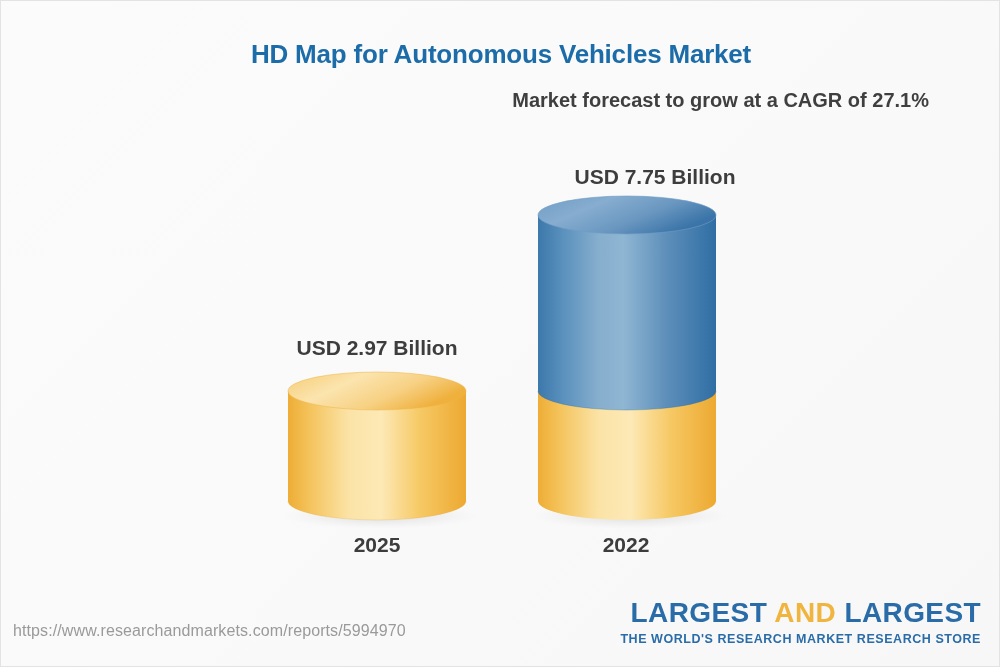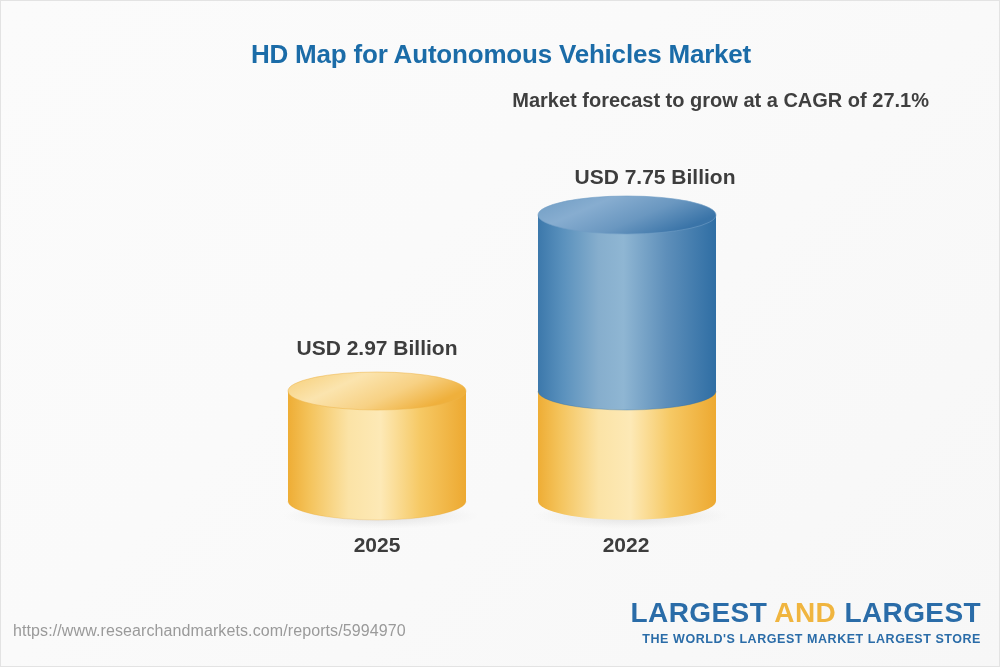--- a/index.html
+++ b/index.html
@@ -197,16 +197,16 @@
     </svg>
 
     <div class="cat-label" style="left:525px; top:532px; width:200px;">2022</div>
 
   </div>
 
   <div id="footer-url">https://www.researchandmarkets.com/reports/5994970</div>
 
   <div id="logo">
     <div id="logo-main"><span>LARGEST</span> <span class="logo-and">AND</span> <span>LARGEST</span></div>
-    <div id="logo-tagline">THE WORLD'S LARGEST MARKET LARGEST STORE</div>
+    <div id="logo-tagline">THE WORLD'S RESEARCH MARKET RESEARCH STORE</div>
   </div>
 
 </div>
 
 </body></html>

